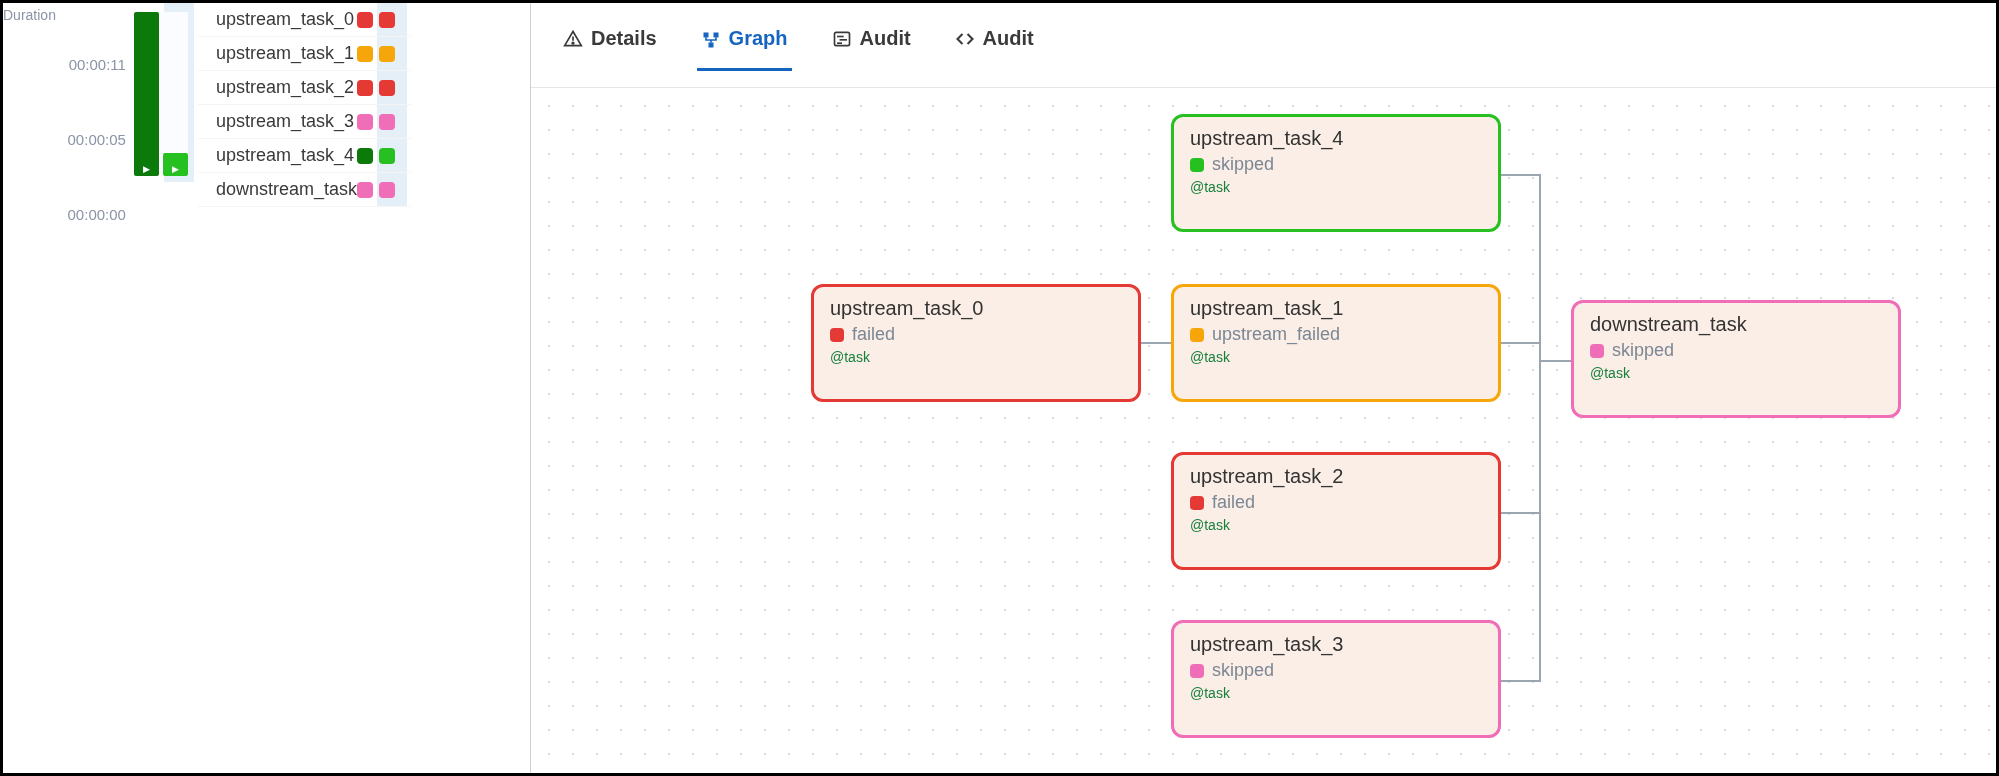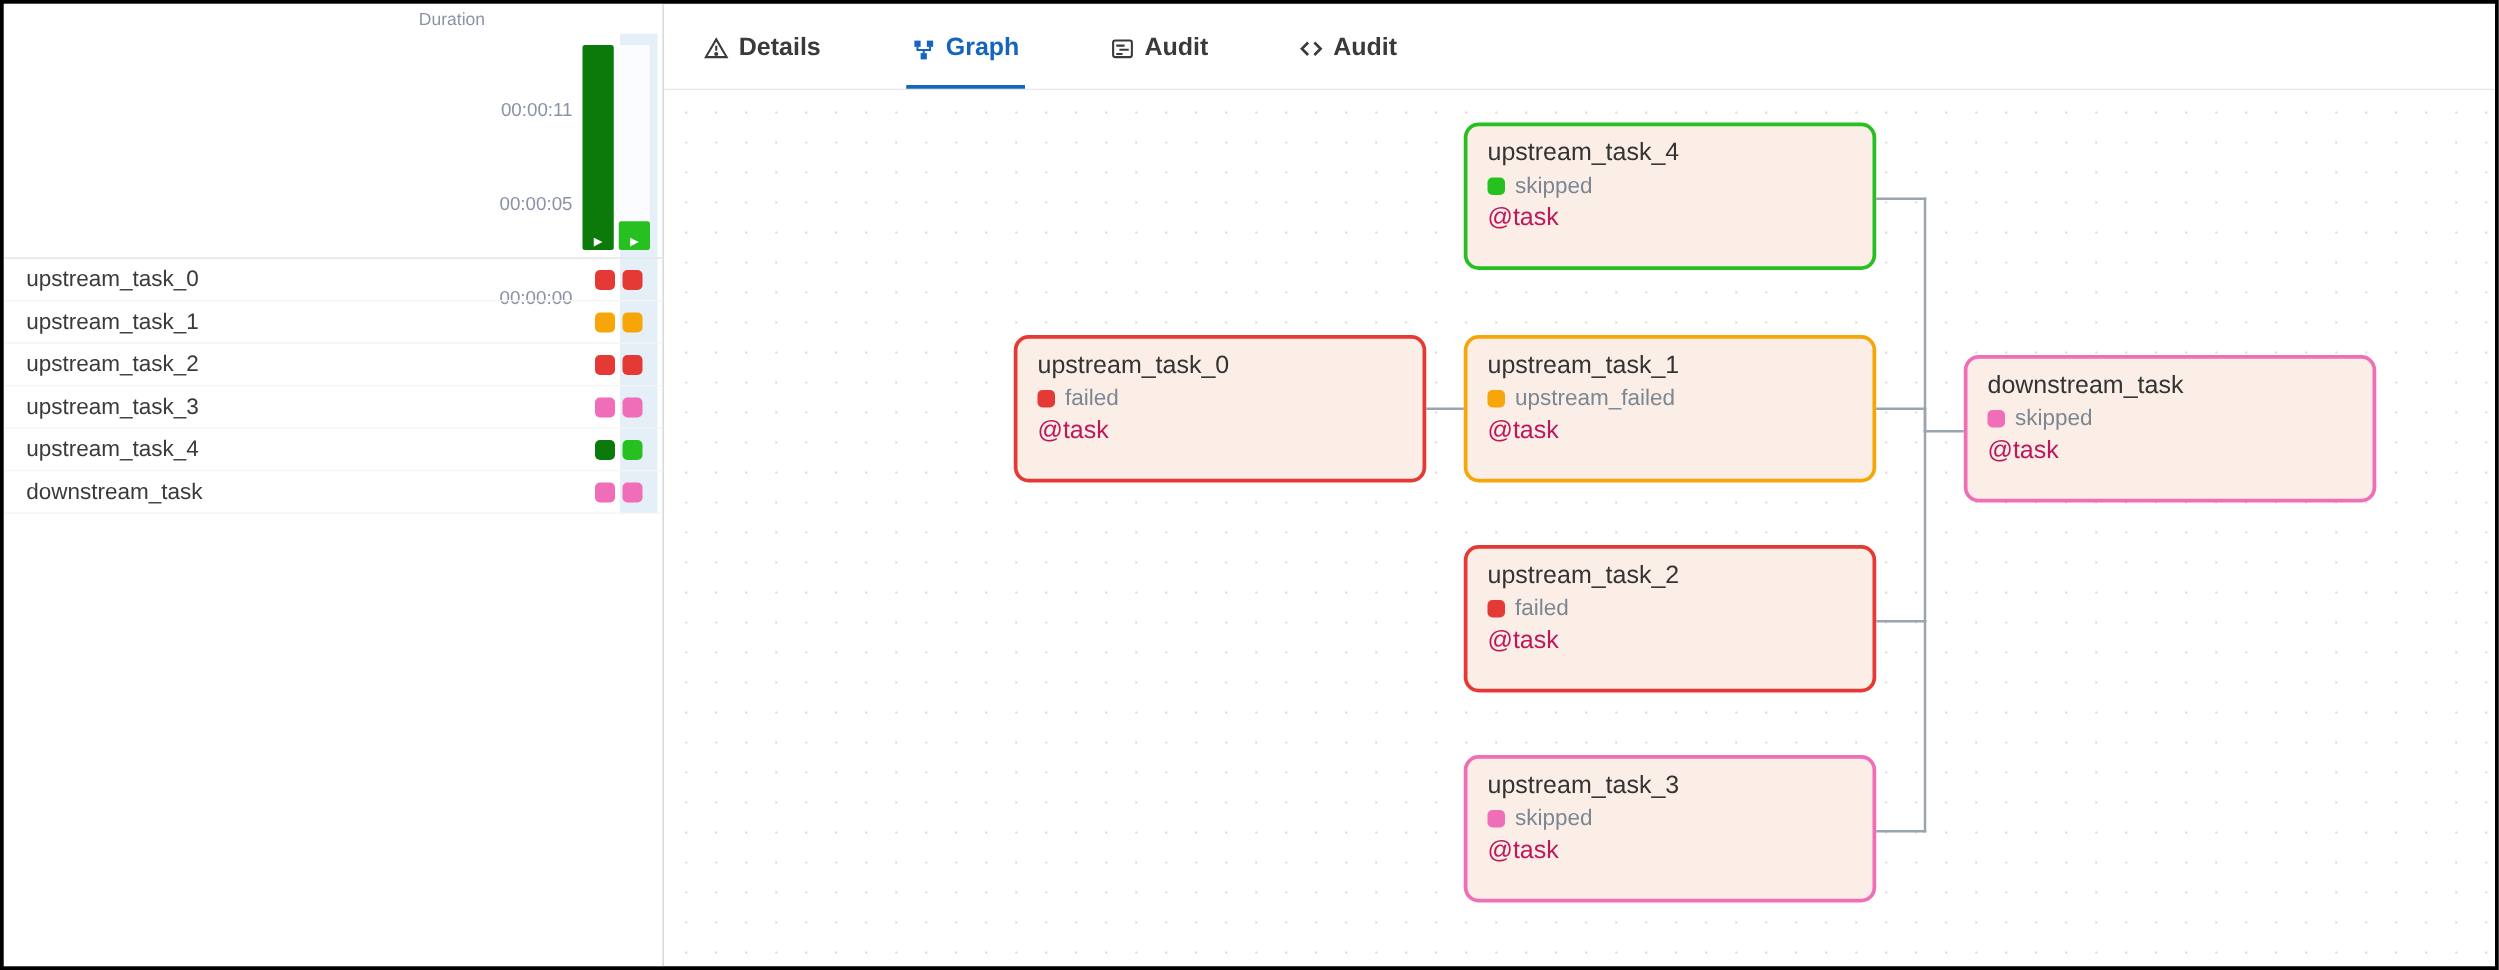--- a/index.html
+++ b/index.html
@@ -11,21 +11,20 @@
   border: 3px solid #000;
   width: 1999px;
   height: 776px;
   overflow: hidden;
   display: flex;
 }
 .sidebar {
   width: 528px;
   border-right: 1px solid #d0d0d0;
   display: flex;
-  flex-direction: column;
   background: #fff;
 }
 .duration-header {
   color: #8a94a6;
   font-size: 14px;
   text-align: right;
   padding: 4px 142px 4px 0;
 }
 .chart-area {
   height: 180px;
@@ -104,22 +103,22 @@
 .chip {
   width: 16px; height: 16px; border-radius: 4px;
 }
 .main {
   flex: 1;
   display: flex;
   flex-direction: column;
 }
 .tabs {
   display: flex;
-  gap: 64px;
-  padding: 14px 28px 0 28px;
+  gap: 36px;
+  padding: 14px 28px 16px 28px;
   border-bottom: 1px solid #e6e6e6;
 }
 .tab {
   display: flex;
   align-items: center;
   gap: 8px;
   padding: 10px 4px 18px 4px;
   font-size: 20px;
   font-weight: 700;
   color: #3a3a3a;
@@ -145,21 +144,21 @@
   width: 330px;
   min-height: 118px;
   border: 3px solid;
   border-radius: 12px;
   background: #fbeee6;
   padding: 10px 16px;
 }
 .node .title { font-size: 20px; color: #333; margin-bottom: 4px; }
 .node .status-line { display:flex; align-items:center; gap:8px; color:#7b8794; font-size:18px; margin-bottom:4px;}
 .node .dot { width:14px; height:14px; border-radius:4px; }
-.node .decor { color:#be185d; font-size:20px; }
+.node .decor { color:#15803d; font-size:14px; }
 .edge { position:absolute; background:#9aa5b1; }
 </style>
 </head>
 <body>
 
 <div class="sidebar">
   <div class="duration-header">Duration</div>
   <div class="chart-area">
     <div class="run-highlight"></div>
     <div class="chart-ticks">

